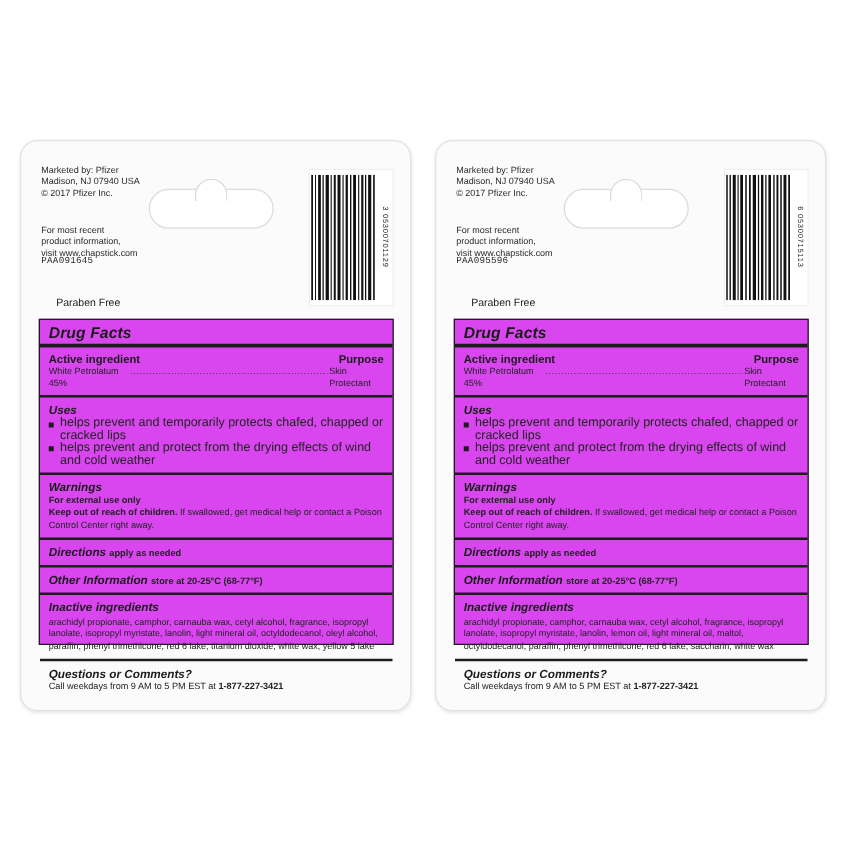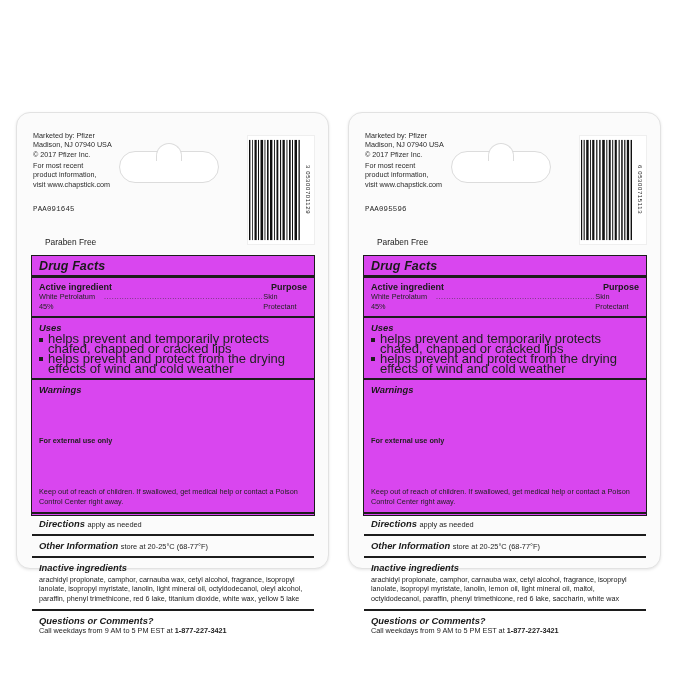--- a/index.html
+++ b/index.html
@@ -42,21 +42,21 @@
     left: 16px;
     top: 18px;
     font-size: 7.2px;
     line-height: 9.4px;
     color: #2a2a2a;
     white-space: pre-line;
   }
   .recent {
     position: absolute;
     left: 16px;
-    top: 48px;
+    top: 66px;
     font-size: 7.2px;
     line-height: 9.4px;
     color: #2a2a2a;
     white-space: pre-line;
   }
   .lotcode {
     position: absolute;
     left: 16px;
     top: 92px;
     font-size: 7.4px;
@@ -176,38 +176,37 @@
     color: #333;
     margin: 0 1px;
   }
   .df-head {
     font-size: 9.4px;
     font-weight: bold;
     font-style: italic;
   }
   .df-inline {
     font-size: 7.4px;
-    font-weight: normal;
+    font-weight: bold;
     font-style: normal;
     color: #222;
   }
   .df-text {
     font-size: 7.3px;
     line-height: 9.8px;
     color: #222;
-    margin-top: 41px;
-  }
-  .df-text b { font-weight: normal; text-align: right; }
+  }
+  .df-text b { font-weight: bold; text-align: right; }
   ul.df-list {
     margin: 1px 0 0 0;
     padding: 0;
     list-style: none;
   }
   ul.df-list li {
-    font-size: 13px;
+    font-size: 10px;
     line-height: 9.8px;
     color: #222;
     padding-left: 9px;
     position: relative;
   }
   ul.df-list li::before {
     content: "";
     position: absolute;
     left: 0;
     top: 3.5px;

